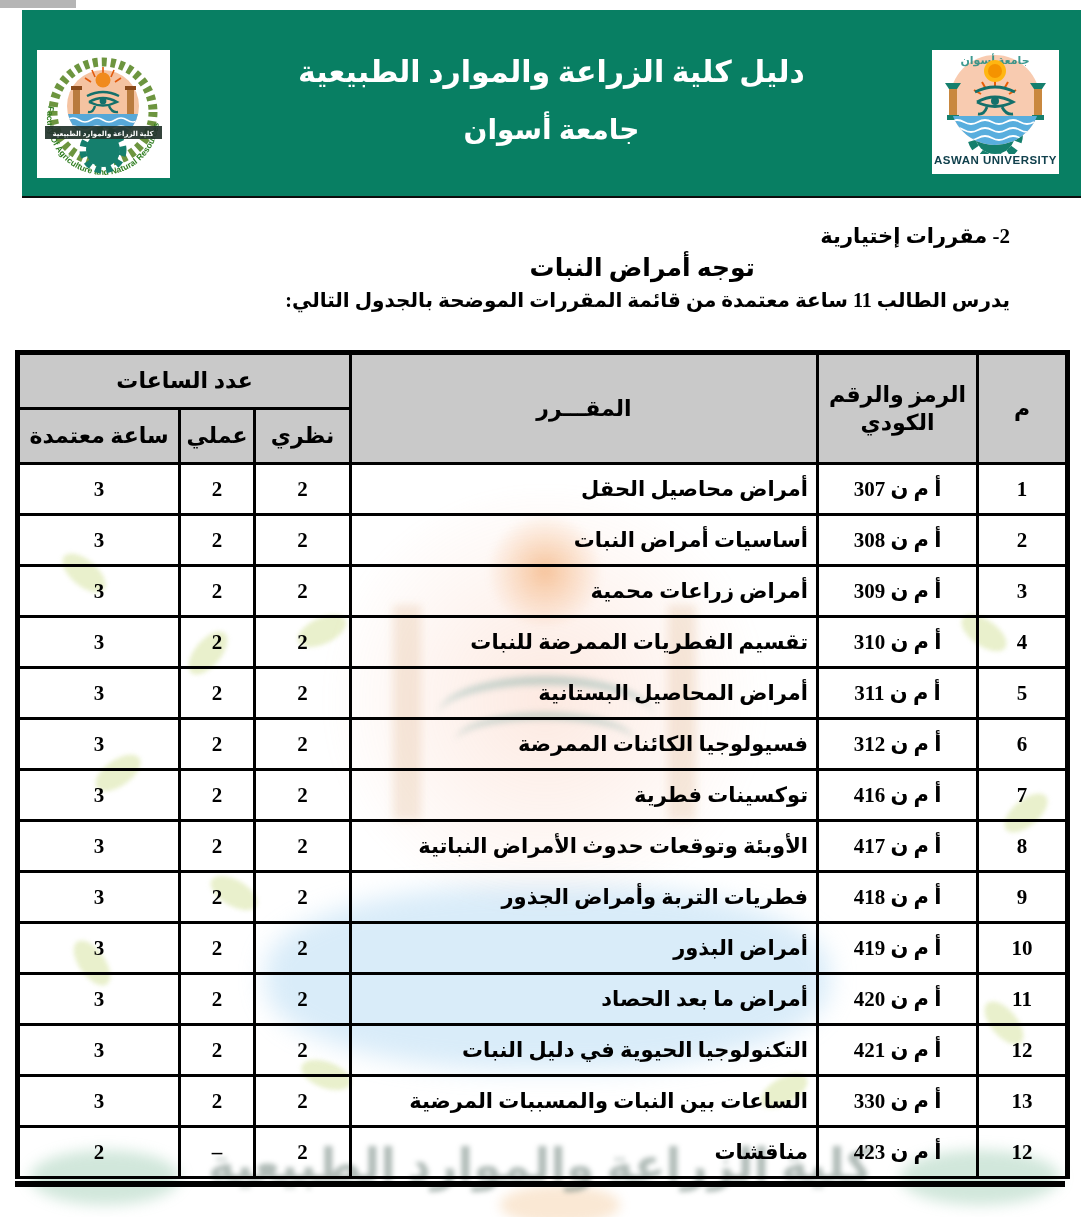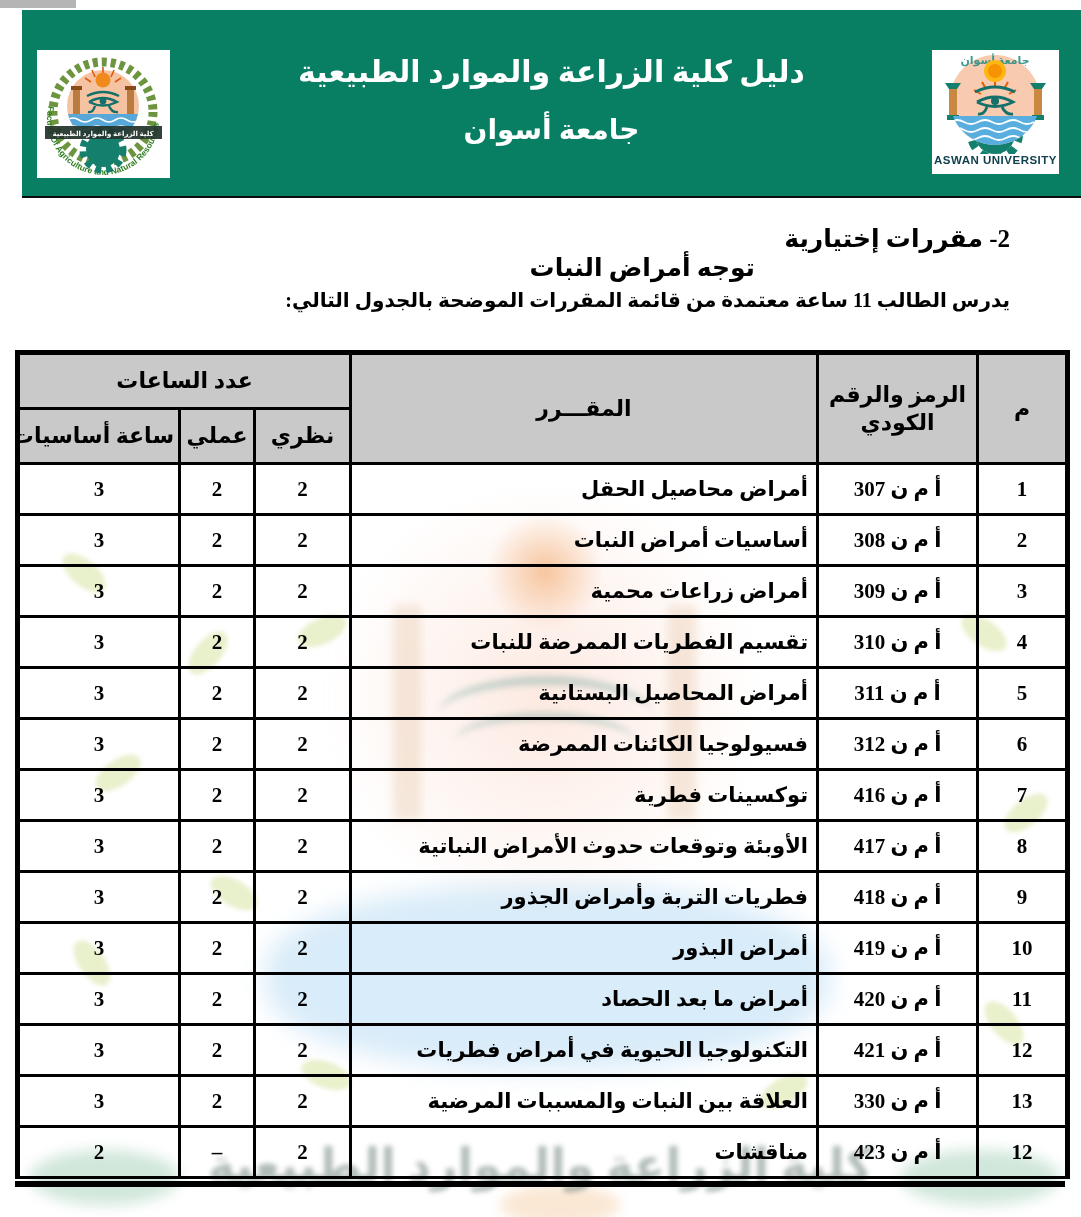--- a/index.html
+++ b/index.html
@@ -22,21 +22,21 @@
   .banner-title-2{font-size:28px;margin-top:24px;}
   .logo-box{position:absolute;background:#ffffff;}
   .logo-left{left:15px;top:40px;width:133px;height:128px;}
   .logo-right{right:22px;top:40px;width:127px;height:124px;text-align:center;}
   .logo-right .caption{
     font-family:"Liberation Sans","DejaVu Sans",sans-serif;
     font-size:11.5px;font-weight:bold;color:#11414d;letter-spacing:.5px;margin-top:-4px;text-align:center;
   }
   
   .sec{position:absolute;direction:rtl;font-weight:bold;color:#000;z-index:2;white-space:nowrap;}
-  .sec-heading{right:71px;top:224px;font-size:25px;}
+  .sec-heading{right:71px;top:224px;font-size:21px;}
   .sec-track{right:326px;top:253px;font-size:25px;}
   .sec-intro{right:71px;top:288px;font-size:20px;}
   
   .watermark{position:absolute;inset:0;z-index:0;pointer-events:none;}
   .wm{position:absolute;}
   .wm-circle{left:320px;top:490px;width:450px;height:420px;border-radius:50%;
     background:radial-gradient(circle,rgba(246,172,140,.26),rgba(246,172,140,0) 72%);filter:blur(6px);}
   .wm-sun{left:486px;top:512px;width:118px;height:118px;border-radius:50%;
     background:radial-gradient(circle,rgba(238,130,40,.42),rgba(238,130,40,0) 70%);filter:blur(3px);}
   .wm-eyebrow{left:438px;top:676px;width:215px;height:70px;border-radius:50%;
@@ -222,21 +222,21 @@
         <th rowspan="2" class="hdr-code">
           <div>الرمز والرقم</div>
           <div>الكودي</div>
         </th>
         <th rowspan="2">المقـــرر</th>
         <th colspan="3">عدد الساعات</th>
       </tr>
       <tr>
         <th>نظري</th>
         <th>عملي</th>
-        <th>ساعة أساسيات</th>
+        <th>ساعة معتمدة</th>
       </tr>
     </thead>
     <tbody>
       <tr>
         <td class="c-idx">1</td>
         <td class="c-code">أ م ن 307</td>
         <td class="c-course">أمراض محاصيل الحقل</td>
         <td class="c-num">2</td>
         <td class="c-num">2</td>
         <td class="c-num">3</td>
@@ -317,29 +317,29 @@
         <td class="c-idx">11</td>
         <td class="c-code">أ م ن 420</td>
         <td class="c-course">أمراض ما بعد الحصاد</td>
         <td class="c-num">2</td>
         <td class="c-num">2</td>
         <td class="c-num">3</td>
       </tr>
       <tr>
         <td class="c-idx">12</td>
         <td class="c-code">أ م ن 421</td>
-        <td class="c-course">التكنولوجيا الحيوية في أمراض فطريات</td>
+        <td class="c-course">التكنولوجيا الحيوية في دليل النبات</td>
         <td class="c-num">2</td>
         <td class="c-num">2</td>
         <td class="c-num">3</td>
       </tr>
       <tr>
         <td class="c-idx">13</td>
         <td class="c-code">أ م ن 330</td>
-        <td class="c-course">العلاقة بين النبات والمسببات المرضية</td>
+        <td class="c-course">الساعات بين النبات والمسببات المرضية</td>
         <td class="c-num">2</td>
         <td class="c-num">2</td>
         <td class="c-num">3</td>
       </tr>
       <tr>
         <td class="c-idx">12</td>
         <td class="c-code">أ م ن 423</td>
         <td class="c-course">مناقشات</td>
         <td class="c-num">2</td>
         <td class="c-num">–</td>

